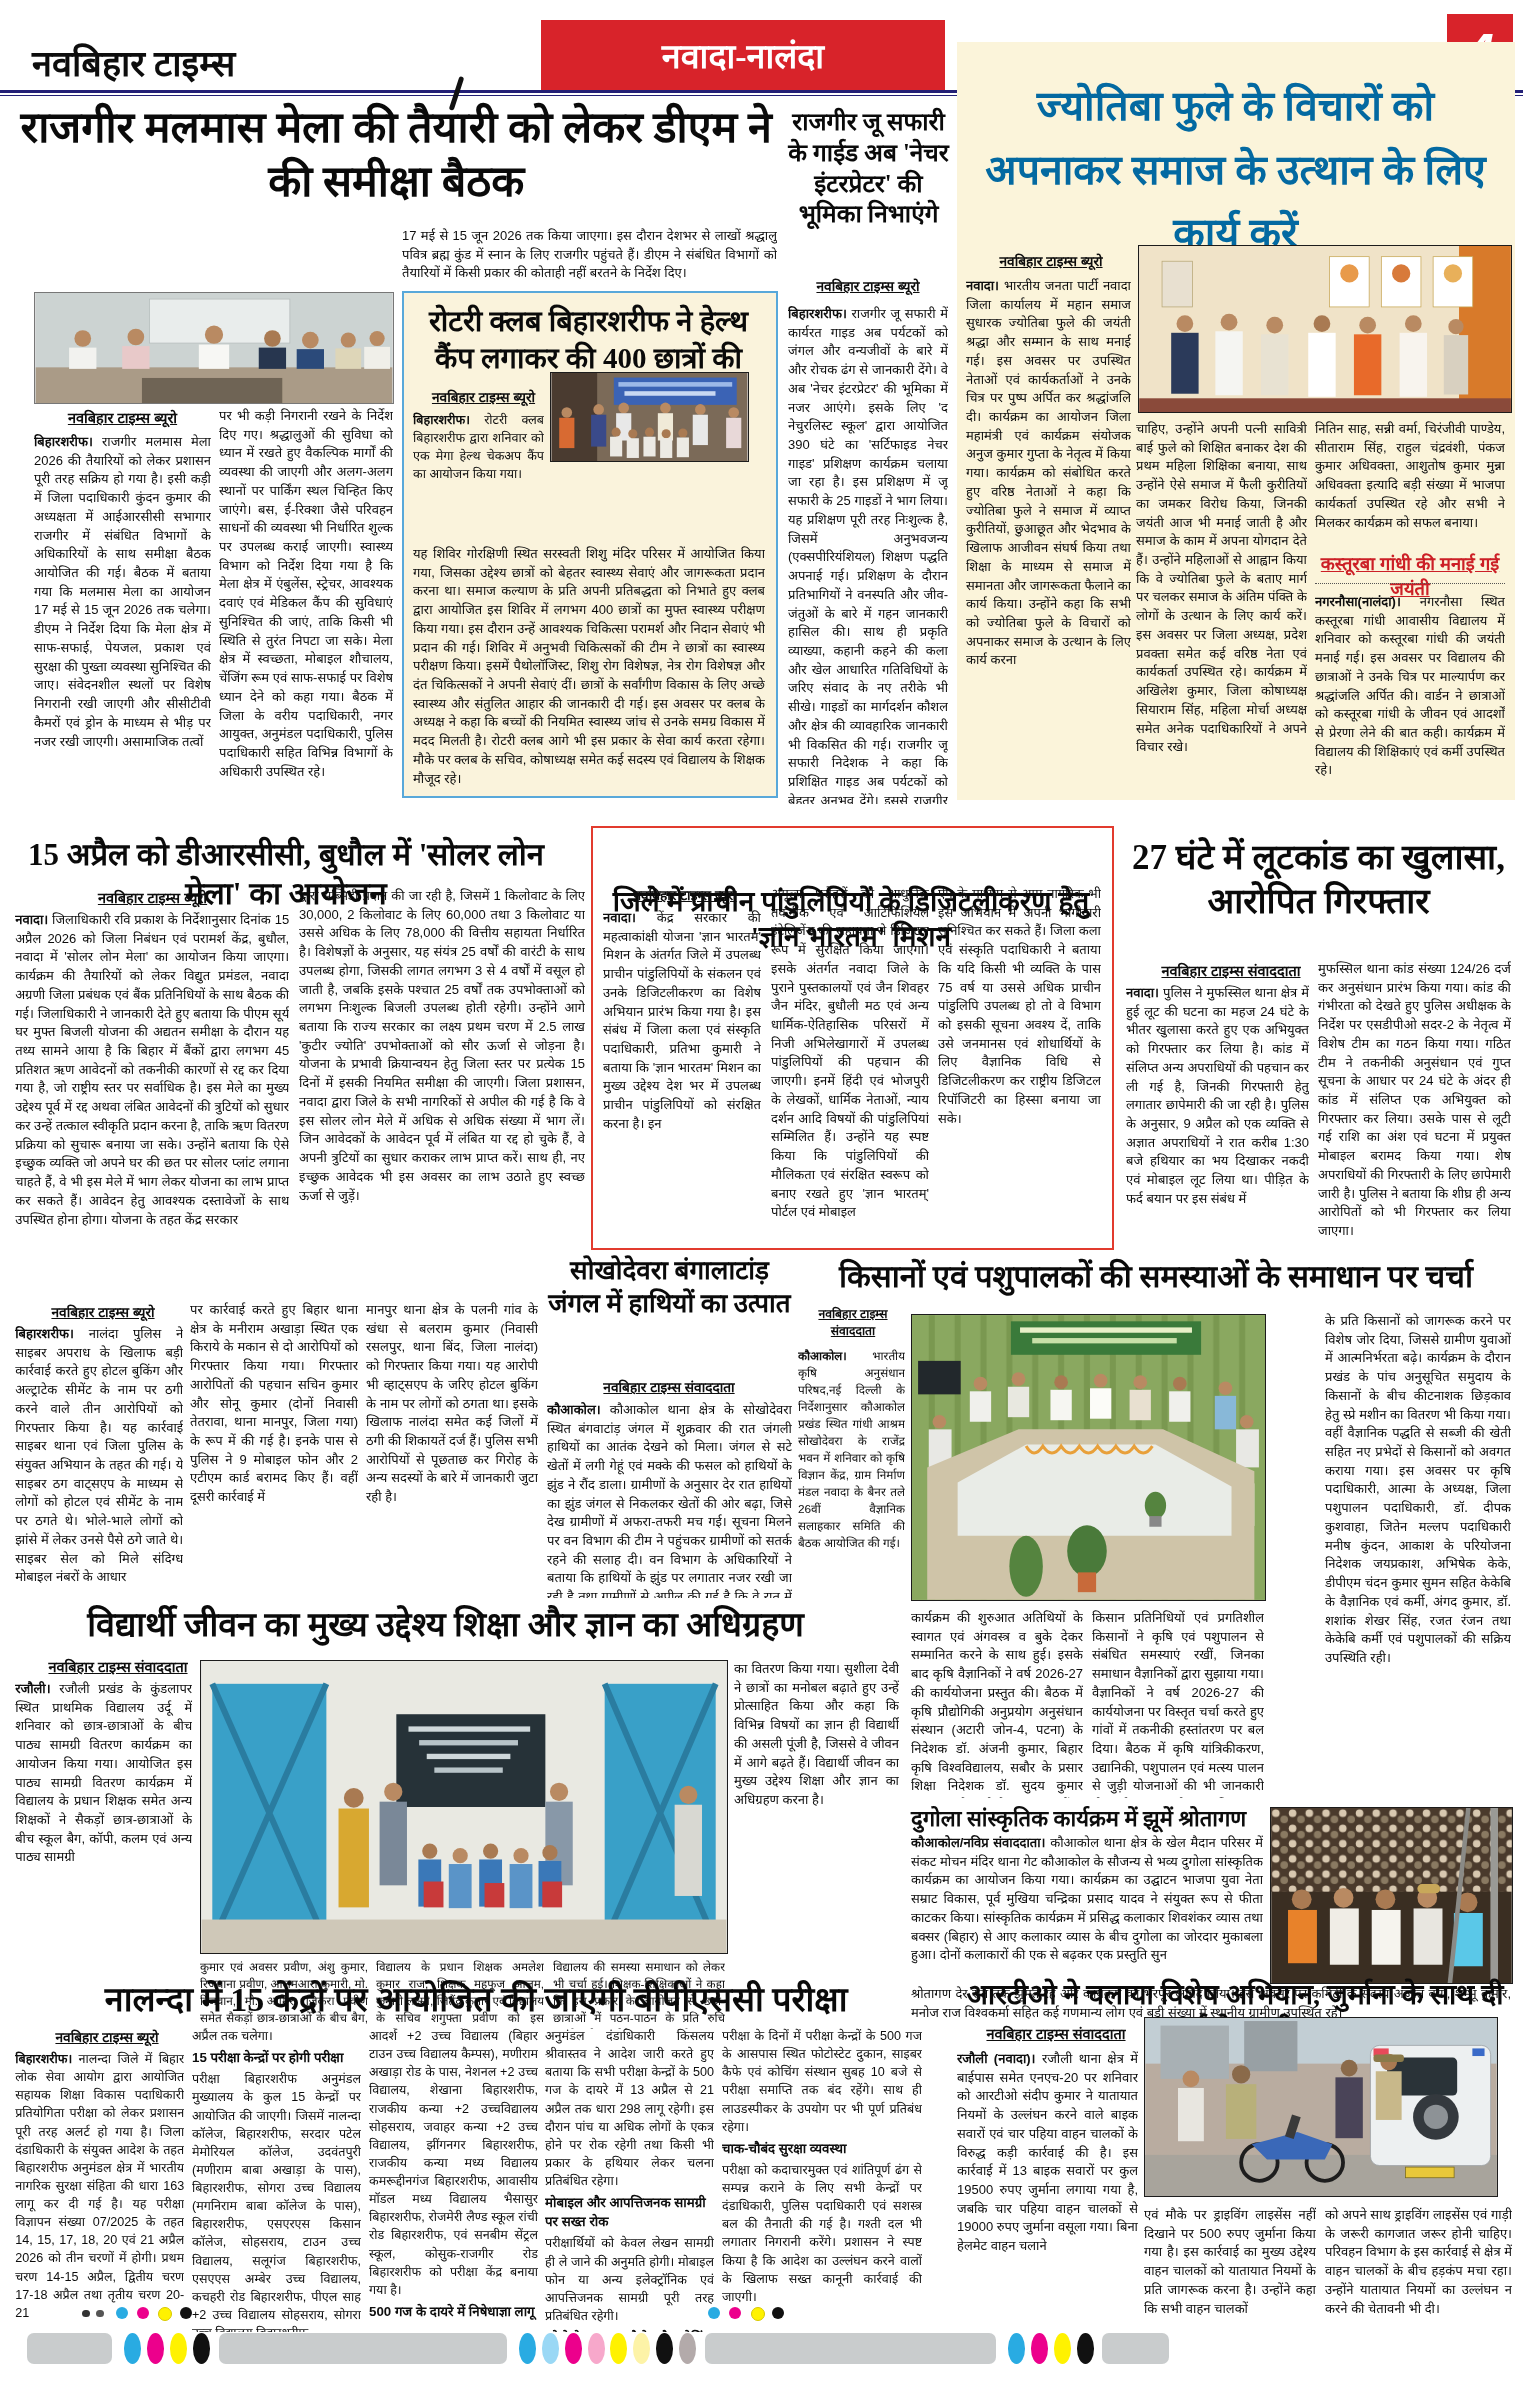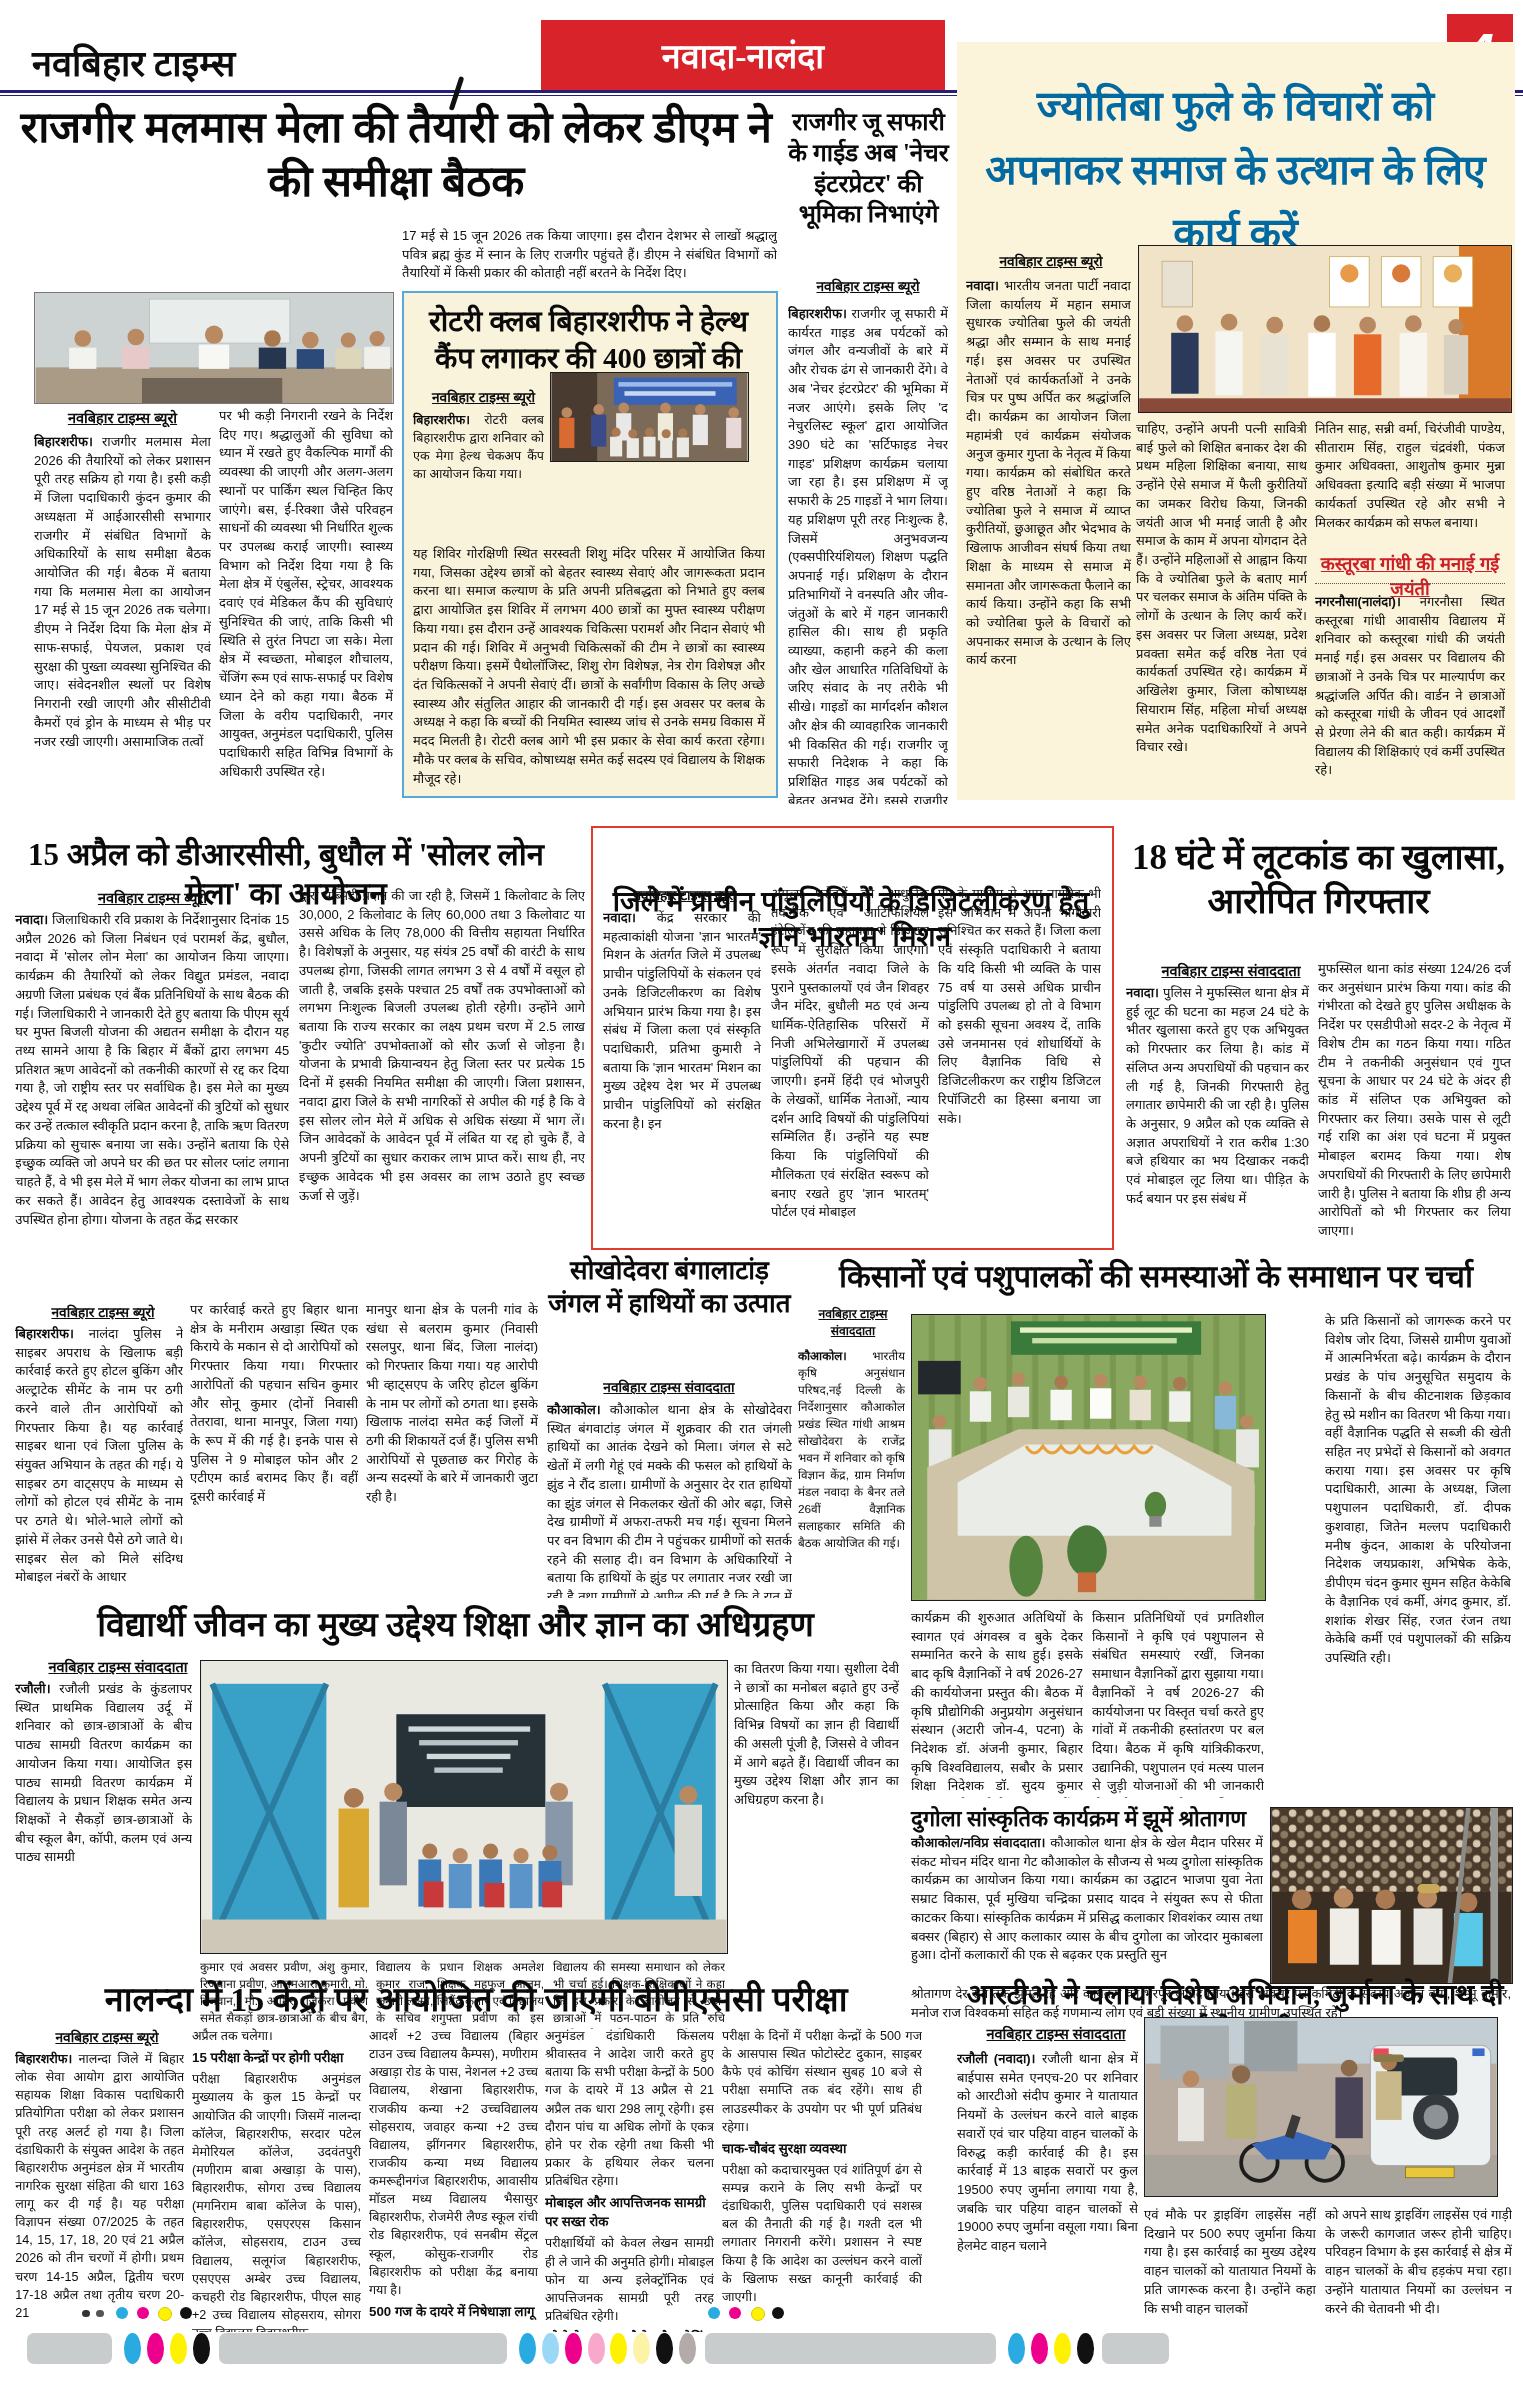--- a/index.html
+++ b/index.html
@@ -177,21 +177,21 @@
 
   <div class="abs redbox" style="left:591px;top:826px;width:519px;height:420px"></div>
   <div class="abs hl" style="left:599px;top:884px;width:504px;font-size:28px">जिले में प्राचीन पांडुलिपियों के डिजिटलीकरण हेतु 'ज्ञान भारतम' मिशन</div>
   <div class="abs byline" style="left:609px;top:885px;width:152px;font-size:13.7px">नवबिहार टाइम्स ब्यूरो</div>
   <div class="abs coltxt" style="left:603px;top:909px;width:158px;height:331px">
     <p><b class="dl">नवादा।</b> <span>केंद्र सरकार की महत्वाकांक्षी योजना 'ज्ञान भारतम' मिशन के अंतर्गत जिले में उपलब्ध प्राचीन पांडुलिपियों के संकलन एवं उनके डिजिटलीकरण का विशेष अभियान प्रारंभ किया गया है। इस संबंध में जिला कला एवं संस्कृति पदाधिकारी, प्रतिभा कुमारी ने बताया कि 'ज्ञान भारतम' मिशन का मुख्य उद्देश्य देश भर में उपलब्ध प्राचीन पांडुलिपियों को संरक्षित करना है। इन</span></p>
   </div>
   <div class="abs coltxt" style="left:771px;top:885px;width:158px;height:355px">अमूल्य धरोहरों को आधुनिक तकनीक एवं आर्टिफिशियल इंटेलिजेंस की सहायता से डिजिटल रूप में सुरक्षित किया जाएगा। इसके अंतर्गत नवादा जिले के पुराने पुस्तकालयों एवं जैन शिवहर जैन मंदिर, बुधौली मठ एवं अन्य धार्मिक-ऐतिहासिक परिसरों में निजी अभिलेखागारों में उपलब्ध पांडुलिपियों की पहचान की जाएगी। इनमें हिंदी एवं भोजपुरी के लेखकों, धार्मिक नेताओं, न्याय दर्शन आदि विषयों की पांडुलिपियां सम्मिलित हैं। उन्होंने यह स्पष्ट किया कि पांडुलिपियों की मौलिकता एवं संरक्षित स्वरूप को बनाए रखते हुए 'ज्ञान भारतम्' पोर्टल एवं मोबाइल</div>
   <div class="abs coltxt" style="left:938px;top:885px;width:163px;height:355px">ऐप के माध्यम से आम नागरिक भी इस अभियान में अपनी भागीदारी सुनिश्चित कर सकते हैं। जिला कला एवं संस्कृति पदाधिकारी ने बताया कि यदि किसी भी व्यक्ति के पास 75 वर्ष या उससे अधिक प्राचीन पांडुलिपि उपलब्ध हो तो वे विभाग को इसकी सूचना अवश्य दें, ताकि उसे जनमानस एवं शोधार्थियों के लिए वैज्ञानिक विधि से डिजिटलीकरण कर राष्ट्रीय डिजिटल रिपॉजिटरी का हिस्सा बनाया जा सके।</div>
 
-  <div class="abs hl" style="left:1126px;top:836px;width:385px;font-size:35px">18 घंटे में लूटकांड का खुलासा, आरोपित गिरफ्तार</div>
+  <div class="abs hl" style="left:1126px;top:836px;width:385px;font-size:35px">27 घंटे में लूटकांड का खुलासा, आरोपित गिरफ्तार</div>
   <div class="abs byline" style="left:1136px;top:960px;width:190px">नवबिहार टाइम्स संवाददाता</div>
   <div class="abs coltxt" style="left:1126px;top:984px;width:183px;height:267px">
     <p><b class="dl">नवादा।</b> <span>पुलिस ने मुफस्सिल थाना क्षेत्र में हुई लूट की घटना का महज 24 घंटे के भीतर खुलासा करते हुए एक अभियुक्त को गिरफ्तार कर लिया है। कांड में संलिप्त अन्य अपराधियों की पहचान कर ली गई है, जिनकी गिरफ्तारी हेतु लगातार छापेमारी की जा रही है। पुलिस के अनुसार, 9 अप्रैल को एक व्यक्ति से अज्ञात अपराधियों ने रात करीब 1:30 बजे हथियार का भय दिखाकर नकदी एवं मोबाइल लूट लिया था। पीड़ित के फर्द बयान पर इस संबंध में</span></p>
   </div>
   <div class="abs coltxt" style="left:1318px;top:960px;width:193px;height:291px">मुफस्सिल थाना कांड संख्या 124/26 दर्ज कर अनुसंधान प्रारंभ किया गया। कांड की गंभीरता को देखते हुए पुलिस अधीक्षक के निर्देश पर एसडीपीओ सदर-2 के नेतृत्व में विशेष टीम का गठन किया गया। गठित टीम ने तकनीकी अनुसंधान एवं गुप्त सूचना के आधार पर 24 घंटे के अंदर ही कांड में संलिप्त एक अभियुक्त को गिरफ्तार कर लिया। उसके पास से लूटी गई राशि का अंश एवं घटना में प्रयुक्त मोबाइल बरामद किया गया। शेष अपराधियों की गिरफ्तारी के लिए छापेमारी जारी है। पुलिस ने बताया कि शीघ्र ही अन्य आरोपितों को भी गिरफ्तार कर लिया जाएगा।</div>
 
   <div class="abs byline" style="left:23px;top:1302px;width:160px;font-size:13.7px">नवबिहार टाइम्स ब्यूरो</div>
   <div class="abs coltxt" style="left:15.2px;top:1325px;width:168px;height:274px">
     <p><b class="dl">बिहारशरीफ।</b> <span>नालंदा पुलिस ने साइबर अपराध के खिलाफ बड़ी कार्रवाई करते हुए होटल बुकिंग और अल्ट्राटेक सीमेंट के नाम पर ठगी करने वाले तीन आरोपियों को गिरफ्तार किया है। यह कार्रवाई साइबर थाना एवं जिला पुलिस के संयुक्त अभियान के तहत की गई। ये साइबर ठग वाट्सएप के माध्यम से लोगों को होटल एवं सीमेंट के नाम पर ठगते थे। भोले-भाले लोगों को झांसे में लेकर उनसे पैसे ठगे जाते थे। साइबर सेल को मिले संदिग्ध मोबाइल नंबरों के आधार</span></p>
   </div>
@@ -293,21 +293,21 @@
         <rect x="192" y="100" width="30" height="12" rx="6" fill="#c8a85a"></rect>
         <circle cx="258" cy="124" r="13" fill="#a97a52"></circle>
           <rect x="240" y="138" width="38" height="70" fill="#5ac8e8"></rect>
       </g>
       <rect x="288" y="0" width="10" height="230" fill="#9a9a96"></rect>
       <rect x="256" y="0" width="6" height="230" fill="#8a8a86" transform="skewX(-6)"></rect>
     </svg>
   </div>
   <div class="abs coltxt" style="left:911px;top:1985px;width:600px;height:44px">श्रोतागण देर रात तक झूमते रहे और कार्यक्रम का भरपूर आनंद लिया। इस अवसर पर कमिटी के सदस्य अजीत वर्मा, शम्भू कुमार, मनोज राज विश्वकर्मा सहित कई गणमान्य लोग एवं बड़ी संख्या में स्थानीय ग्रामीण उपस्थित रहे।</div>
 
-  <div class="abs hl" style="left:14px;top:1604px;width:883px;font-size:34px">विद्यार्थी जीवन का मुख्य उद्देश्य शिक्षा और ज्ञान का अधिग्रहण</div>
+  <div class="abs hl" style="left:4px;top:1604px;width:883px;font-size:34px">विद्यार्थी जीवन का मुख्य उद्देश्य शिक्षा और ज्ञान का अधिग्रहण</div>
   <div class="abs byline" style="left:30.5px;top:1656px;width:175px">नवबिहार टाइम्स संवाददाता</div>
   <div class="abs coltxt" style="left:15.2px;top:1680px;width:177px;height:347px">
     <p><b class="dl">रजौली।</b> <span>रजौली प्रखंड के कुंडलापर स्थित प्राथमिक विद्यालय उर्दू में शनिवार को छात्र-छात्राओं के बीच पाठ्य सामग्री वितरण कार्यक्रम का आयोजन किया गया। आयोजित इस पाठ्य सामग्री वितरण कार्यक्रम में विद्यालय के प्रधान शिक्षक समेत अन्य शिक्षकों ने सैकड़ों छात्र-छात्राओं के बीच स्कूल बैग, कॉपी, कलम एवं अन्य पाठ्य सामग्री</span></p>
   </div>
   <div class="abs photo" style="left:200px;top:1660px;width:526px;height:292px">
     <svg width="526" height="292" viewBox="0 0 690 384">
       <rect width="690" height="384" fill="#e9e9e2"></rect>
       <rect x="14" y="30" width="150" height="340" fill="#39a0c8"></rect>
       <path d="M14 30 L164 370 M164 30 L14 370" stroke="#2a7ca0" stroke-width="8"></path>
       <rect x="530" y="30" width="146" height="340" fill="#39a0c8"></rect>

